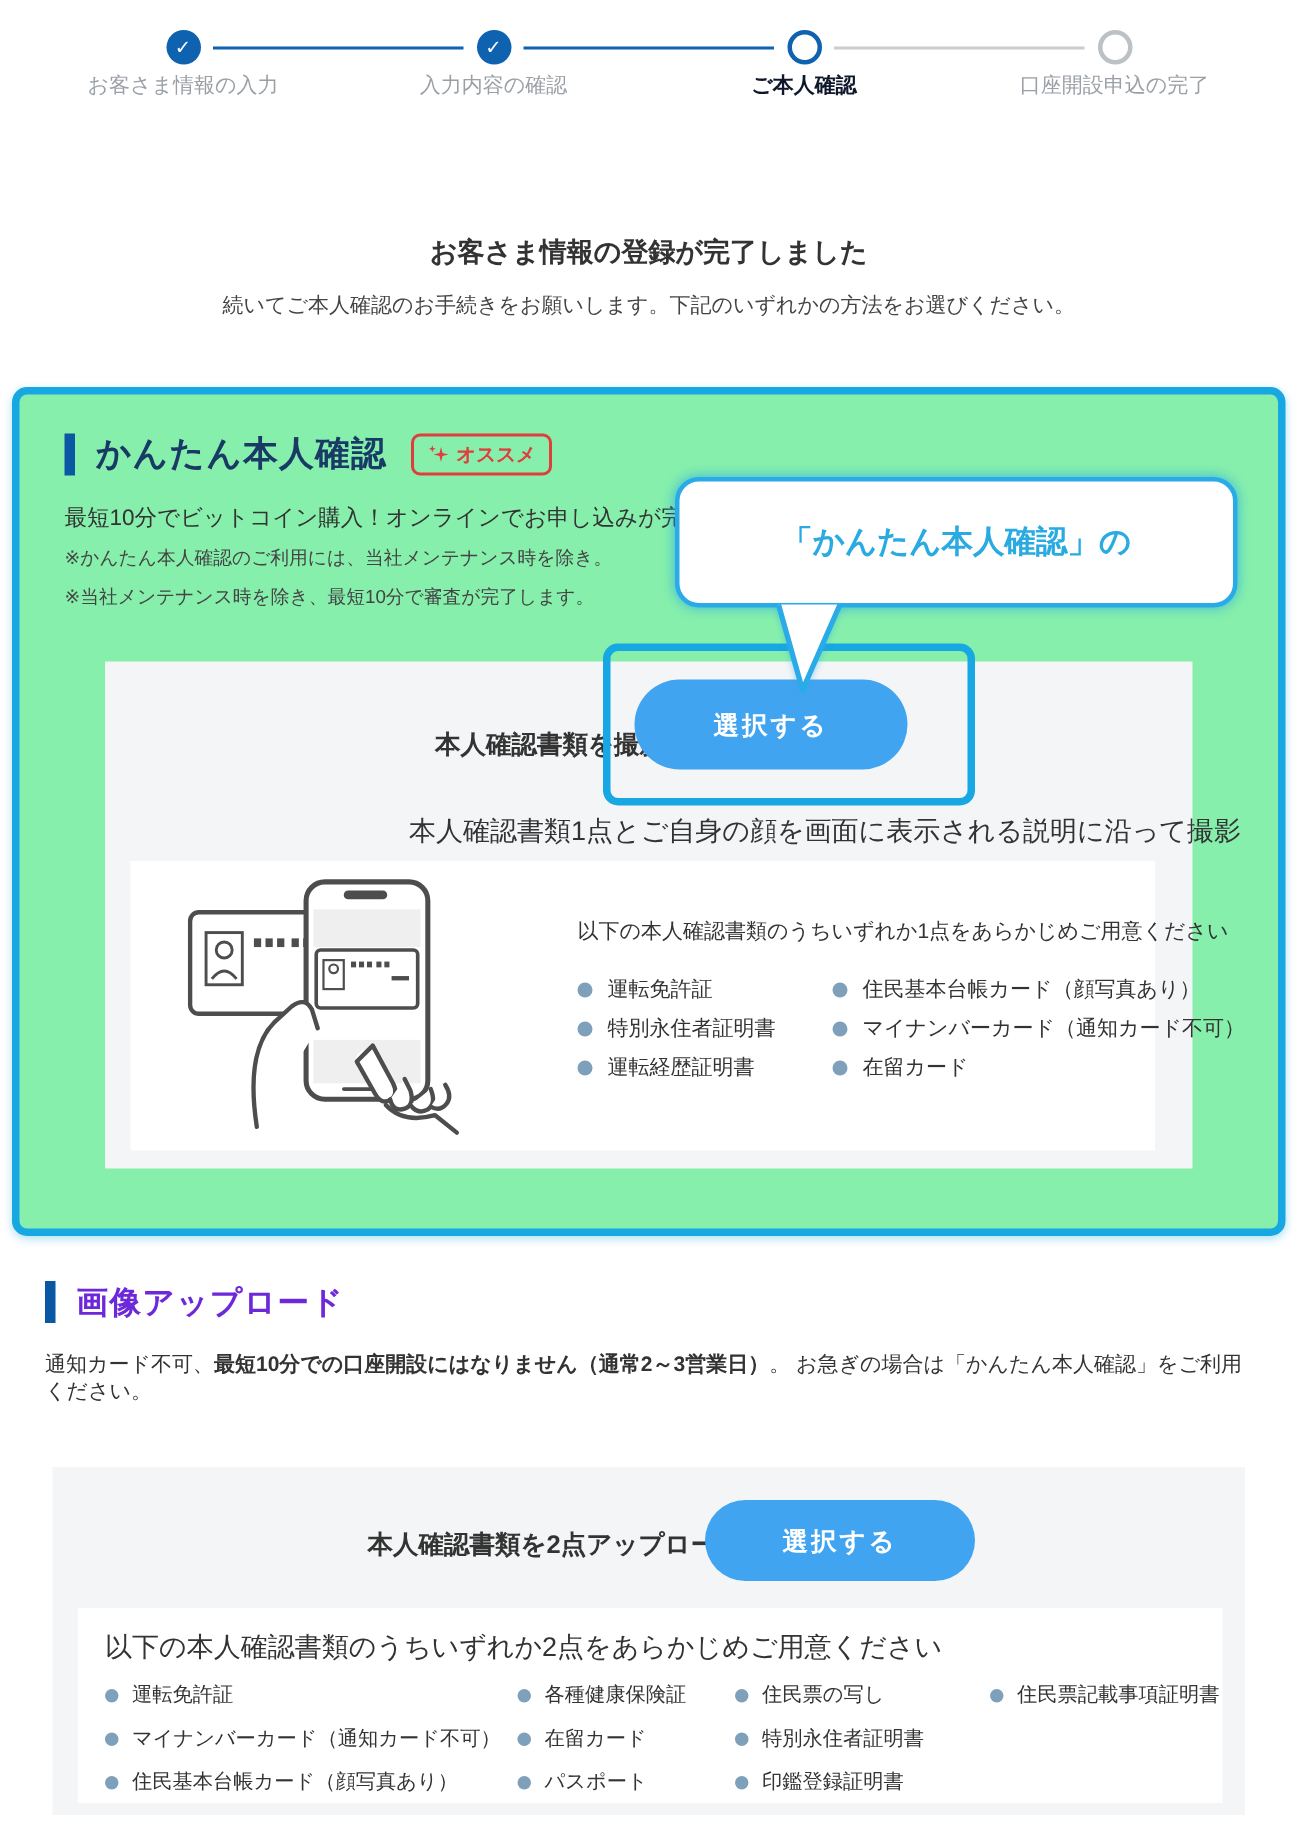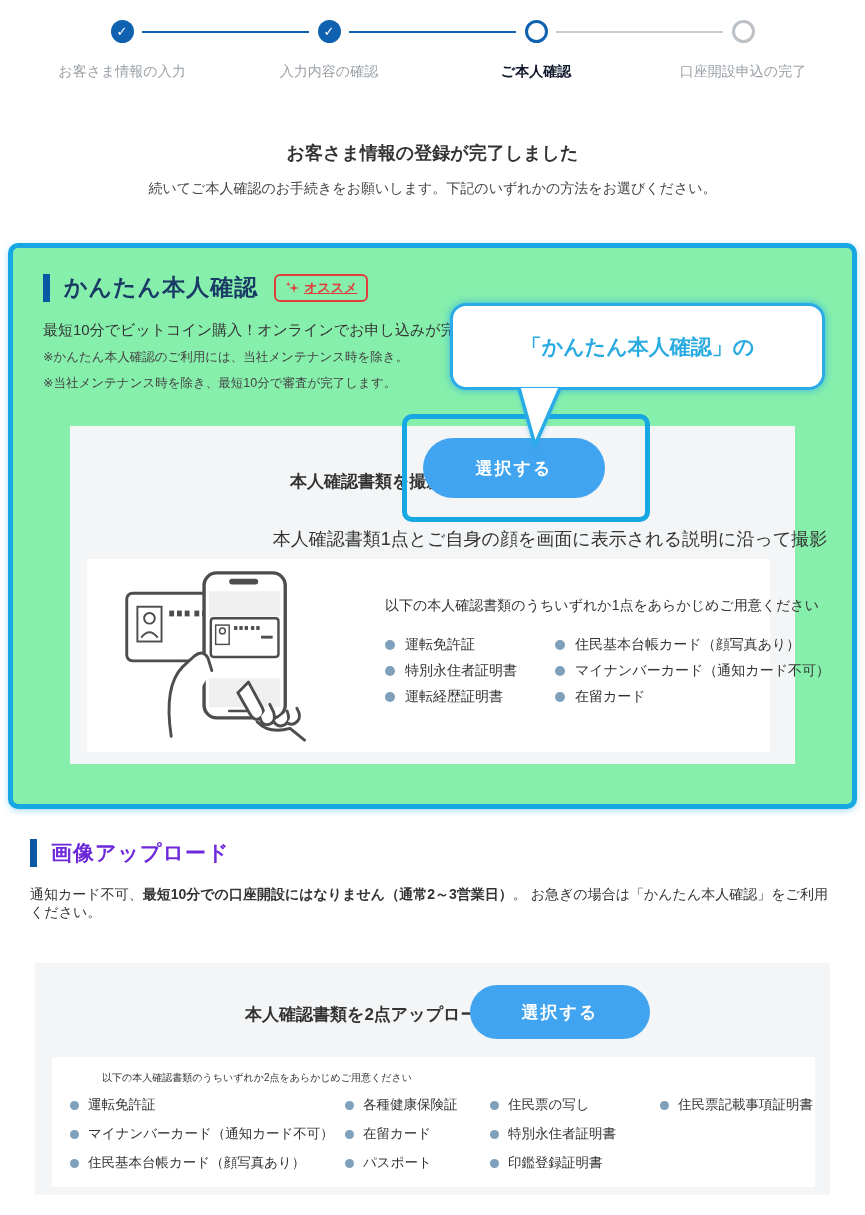--- a/index.html
+++ b/index.html
@@ -13,46 +13,46 @@
   
   .stepper { position:relative; width:828px; margin:20px auto 0; display:flex; }
   .step { flex:1; display:flex; flex-direction:column; align-items:center; }
   .step-circle {
     width:23px; height:23px; border-radius:50%; background:#fff; z-index:1;
     display:flex; align-items:center; justify-content:center;
   }
   .step.done .step-circle { background:#0f62b0; color:#fff; font-size:13px; font-weight:bold; }
   .step.active .step-circle { border:3px solid #0f62b0; }
   .step.upcoming .step-circle { border:3px solid #bcc1c6; }
-  .step-label { margin-top:20px; font-size:14px; color:#9aa0a6; white-space:nowrap;text-align:center; }
+  .step-label { margin-top:5px; font-size:14px; color:#9aa0a6; white-space:nowrap;text-align:center; }
   .step.active .step-label { color:#0f172a; font-weight:bold; }
   .connector { position:absolute; top:11px; height:2px; }
   .connector.c1 { left:calc(12.5% + 20px); width:calc(25% - 40px); background:#0f62b0; }
   .connector.c2 { left:calc(37.5% + 20px); width:calc(25% - 40px); background:#0f62b0; }
   .connector.c3 { left:calc(62.5% + 20px); width:calc(25% - 40px); background:#c9cdd1; }
 
   
-  .intro { text-align:center; margin-top:60px; }
+  .intro { text-align:center; margin-top:90px; }
   .intro-title { font-size:18px; font-weight:bold; color:#333; }
   .intro-sub { margin-top:15px; font-size:14px; color:#444; }
 
   
   .easy-section {
     position:relative; margin:45px 8px 0; height:566px; background:#86efac;
     border:5px solid #17a7e3; border-radius:10px;
     box-shadow:0 2px 6px rgba(23,167,227,.35);
   }
   .easy-inner { padding:24px 30px 0; }
   .section-head { display:flex; align-items:center; }
   .head-bar { width:7px; height:28px; background:#0a57a4; margin-right:14px; flex:none; }
   .easy-title { font-size:23px; font-weight:bold; color:#1a3a66; letter-spacing:1px; }
   .badge {
     display:inline-flex; align-items:center; gap:5px; margin-left:16px;
     border:2px solid #e23d3d; border-radius:6px; padding:3px 9px;
-    color:#e23d3d; font-size:13px; font-weight:bold;text-decoration:underline;
+    color:#e23d3d; font-size:13px; font-weight:bold;
   }
   .lead { margin-top:18px; font-size:15px; }
   .note { margin-top:9px; font-size:12.5px; color:#444; }
 
   .gray-card { position:relative; margin:34px 27px 0; height:338px; background:#f3f5f6; }
   .action-label { position:absolute; left:220px; top:44px; font-size:17px; font-weight:bold; color:#333; }
   .card-caption { position:absolute; left:200px; top:101px; width:560px; text-align:center; font-size:18px; color:#333; }
   .white-box { position:absolute; left:17px; right:25px; top:133px; height:193px; background:#fff; display:flex; align-items:center; }
   .illus-wrap { width:265px; display:flex; justify-content:center; flex:none; }
   .docs { flex:1; padding-left:33px; }
@@ -94,21 +94,21 @@
 
   .gray-card2 { position:relative; margin:41px 5px 0; height:232px; background:#f3f5f6; }
   .action-label2 { position:absolute; left:210px; top:40px; font-size:17px; font-weight:bold; color:#333; }
   .select-button2 {
     position:absolute; left:435px; top:22px; width:180px; height:54px;
     border:none; border-radius:27px; background:#41a4f0;
     color:#fff; font-size:17px; font-weight:bold; font-family:inherit;
     display:flex; align-items:center; justify-content:center; cursor:pointer; letter-spacing:2px;
   }
   .white-box2 { position:absolute; left:17px; right:15px; top:94px; height:130px; background:#fff; padding:14px 18px; }
-  .docs2-header { font-size:10px;margin-left:32px; }
+  .docs2-header { font-size:18px; }
   .docs2-row { display:grid; grid-template-columns:275px 145px 170px auto; margin-top:11px; }
   .doc2-item { display:flex; align-items:center; font-size:13.5px; white-space:nowrap; }
   .dot2 { width:9px; height:9px; border-radius:50%; background:#7fa0ba; margin-right:9px; flex:none; }
 </style>
 </head>
 <body>
 
 <div class="stepper">
   <div class="connector c1"></div>
   <div class="connector c2"></div>

